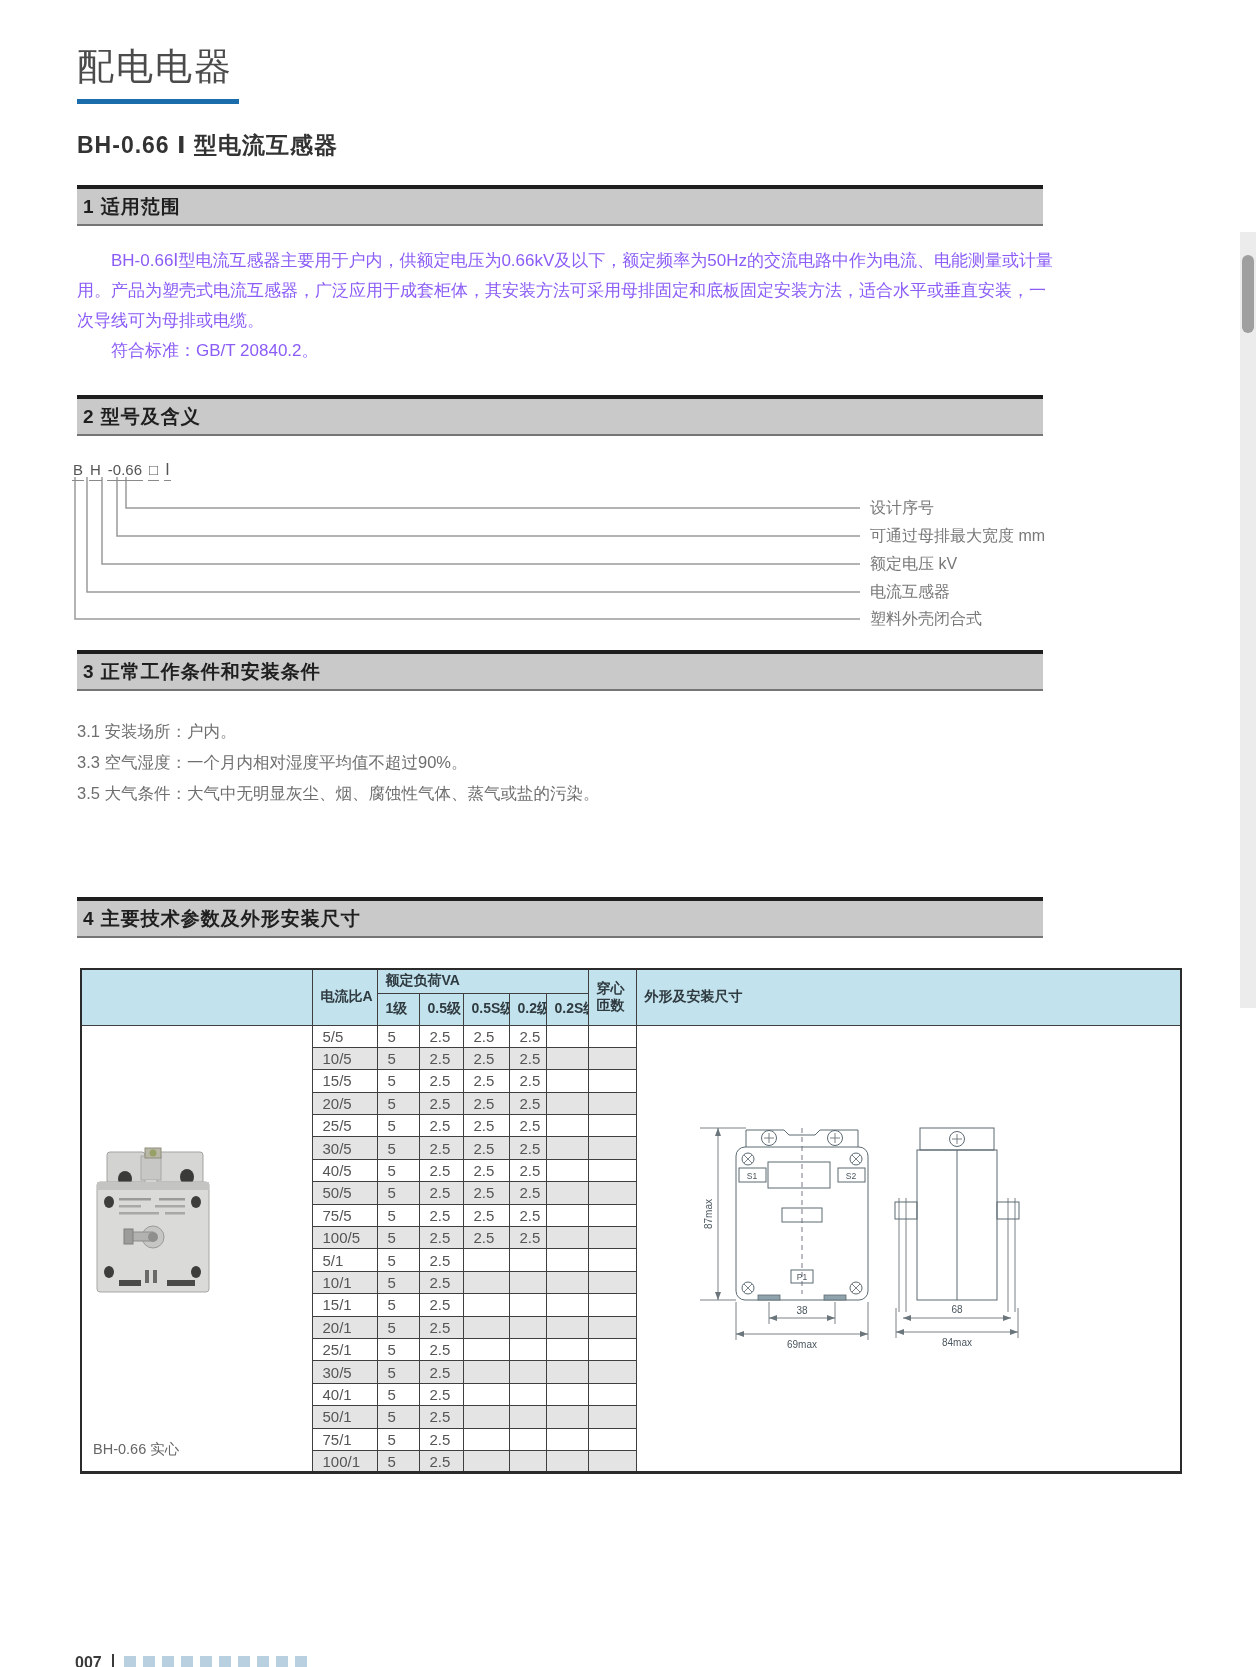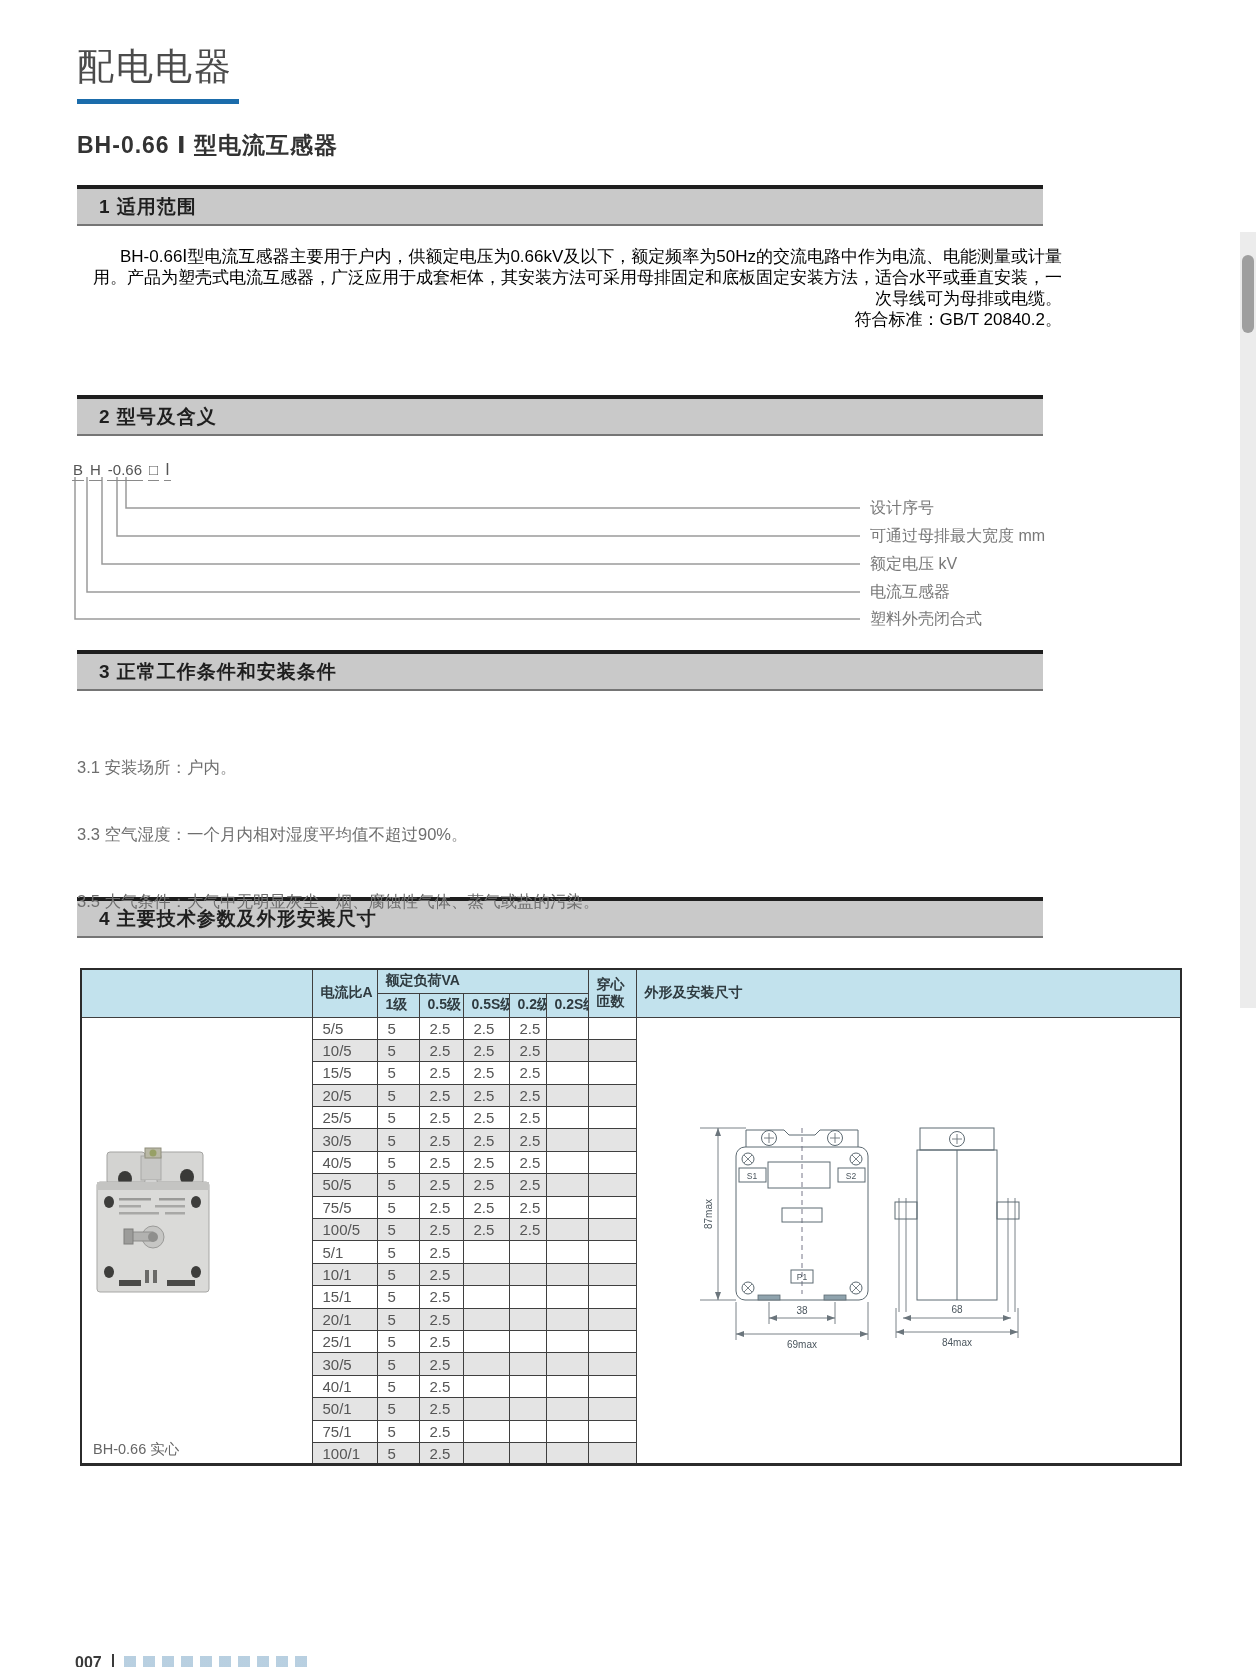--- a/index.html
+++ b/index.html
@@ -13,45 +13,45 @@
   
   .cat-title { left:77px; top:42px; font-size:37px; font-weight:500; color:#4b4b4b; letter-spacing:2px; }
   .accent-rule { left:77px; top:99px; width:162px; height:5px; background:var(--accent,#1b6cab); }
   .prod-title { left:77px; top:118px; font-size:23px; font-weight:bold; color:#333; letter-spacing:1px;margin-top:12px; }
 
   
   .section-bar {
     left:77px; width:966px; height:41px; background:#c9c9c9;
     border-top:4px solid #1e1e1e; border-bottom:2px solid #757575;
   }
-  .section-bar span { display:block; line-height:35px; padding-left:22px;
+  .section-bar span { display:block; line-height:35px; padding-left:6px;
     font-size:19px; font-weight:bold; color:#1f1f1f; letter-spacing:1px; }
 
   
-  .para-block { left:77px; top:246px; width:985px; font-size:17px; line-height:21px; color:#000000;text-align:right; }
+  .para-block { left:77px; top:246px; width:985px; font-size:17px; line-height:30px; color:#8b5cf6; }
   .para-block p { text-indent:2em; }
   .cond-list { left:77px; top:716px; width:900px; font-size:16.5px; color:#6e6e6e; }
-  .cond-list div { line-height:31px;margin-top:36px; }
+  .cond-list div { line-height:31px; }
 
   
   .model-code { left:72px; top:461px; font-size:15px; color:#555; display:flex; gap:5px; }
   .model-code span { border-bottom:1px solid #8a8a8a; padding:0 1px 1px; }
   .model-svg { left:60px; top:455px; }
   .model-svg text { font-size:16px; fill:#787878; }
   .model-svg line, .model-svg polyline { stroke:#9a9a9a; stroke-width:1.5; fill:none; }
 
   
   table.spec { position:absolute; left:80px; top:968px; width:1100px;
     border-collapse:collapse; table-layout:fixed;
     border:2px solid #2b2b2b; border-bottom-width:3px;padding-left:16px; }
   table.spec th, table.spec td { border:1px solid #3f3f3f; overflow:hidden; white-space:nowrap; }
   table.spec thead th { background:var(--thbg,#c2e2ed); font-size:14px; font-weight:bold;
     color:#2f3b40; text-align:left; padding:2px 4px 2px 8px; }
   table.spec thead tr:first-child th { height:24px; }
-  table.spec thead tr:last-child th { height:24px; }
+  table.spec thead tr:last-child th { height:32px; }
   th.turns { line-height:1.2; }
   table.spec td { height:22.4px; font-size:15px; color:#555; padding-left:10px; background:#fff; }
   table.spec td.alt { background:#e4e4e4; }
   table.spec td.img-col, table.spec td.draw-col { background:#fff; padding:0; }
 
   
   .photo-caption { left:93px; top:1440px; font-size:14.5px; color:#666; }
   .footer { left:75px; top:1654px; font-size:16px; color:#3a3a3a; font-weight:bold; display:flex; align-items:flex-start; gap:10px; }
   .footer .sep { width:2px; height:18px; background:#3a3a3a; }
   .footer .clipped { width:185px; height:16px; margin-top:2px; opacity:.55;

